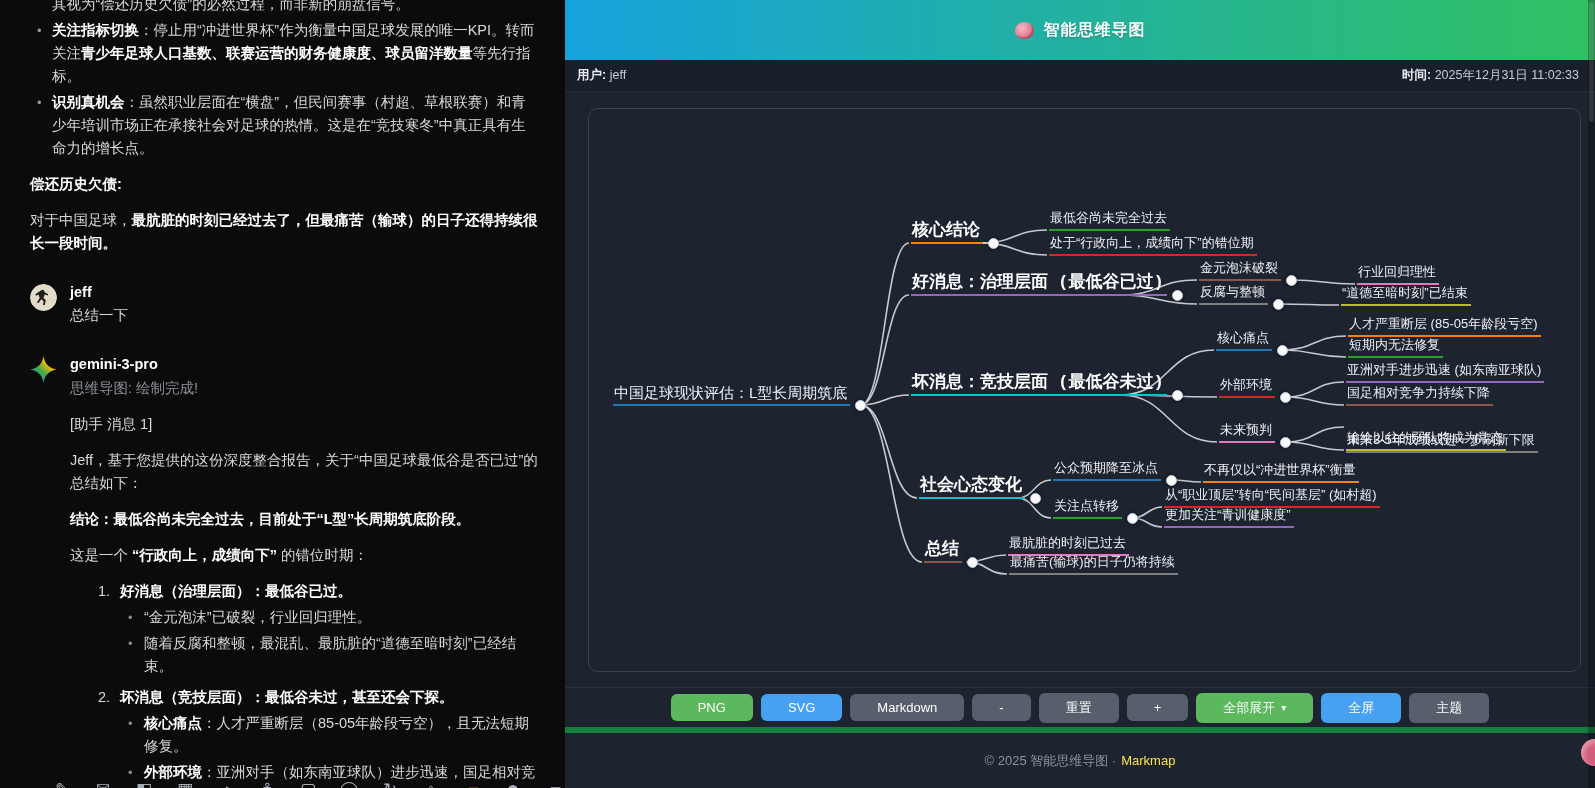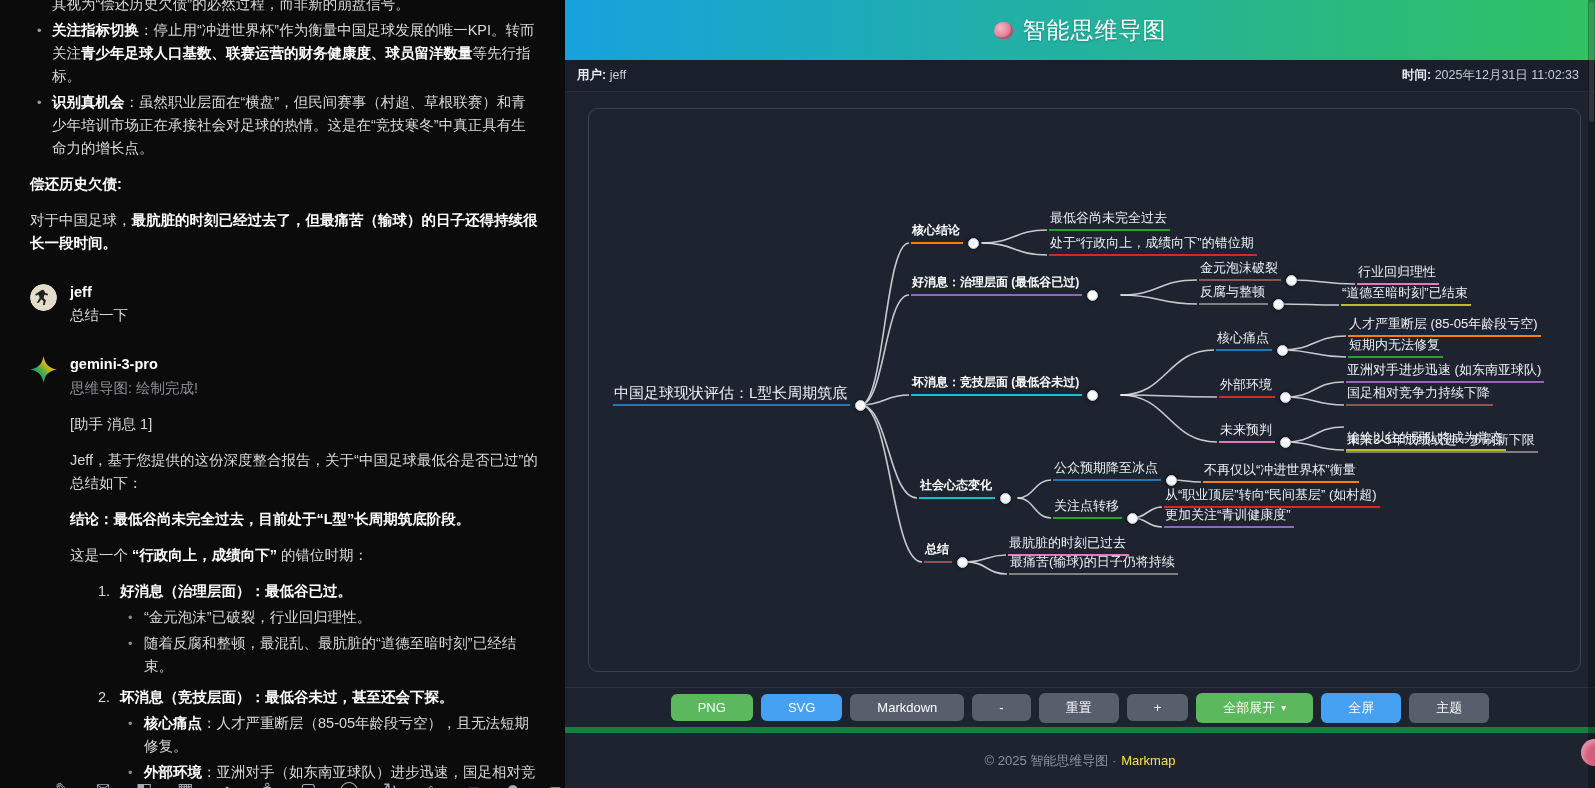--- a/index.html
+++ b/index.html
@@ -28,38 +28,38 @@
   .msg-body { flex:1; min-width:0; }
 
   .icon-row { position:absolute; left:52px; bottom:-13px; display:flex; gap:21px;
               color:#a7adb5; font-size:17px; }
   .icon-row span { width:20px; text-align:center; }
 
   
   .mm { flex:1; background:#1d2430; display:flex; flex-direction:column; position:relative; overflow:hidden; }
   .mm-header { height:60px; flex:none; background:linear-gradient(90deg,#17a2dd,#2fc161);
                display:flex; align-items:center; justify-content:center; gap:10px; }
-  .mm-title { color:#fff; font-weight:400; font-size:23px; letter-spacing:1px;
+  .mm-title { color:#fff; font-weight:700; font-size:16px; letter-spacing:1px;
               text-shadow:0 1px 2px rgba(0,0,0,.25); }
   .brain { width:19px; height:17px; border-radius:50% 50% 46% 46%;
            background:radial-gradient(circle at 35% 35%, #f6b9c6, #d96f88 70%, #b9556e);
            box-shadow:inset -2px -2px 0 rgba(120,30,50,.35); }
   .mm-userbar { height:32px; flex:none; background:#1a202b; border-bottom:1px solid #262d3a;
                 display:flex; align-items:center; justify-content:space-between;
                 padding:0 16px 0 12px; font-size:12.5px; color:#c7cdd6; }
   .mm-userbar b { color:#e8ecf2; }
   .mm-main { flex:1; position:relative; }
   .mm-canvas { position:absolute; left:23px; right:14px; top:16px; height:564px;
                border:1px solid #3a4150; border-radius:10px; overflow:hidden; }
   #mm-links { position:absolute; inset:0; width:100%; height:100%; }
   #mm-links path { fill:none; stroke:rgba(235,238,242,.82); stroke-width:1.6; }
   .mm-node { position:absolute; transform:translateY(-100%); white-space:nowrap;
              color:#eef1f5; font-size:13px; line-height:17px; padding:0 3px 3px 1px;
              border-bottom:2px solid #888; cursor:pointer; }
-  .mm-node.bold { font-weight:700; color:#fff; font-size:12px; }
+  .mm-node.bold { font-weight:700; color:#fff; font-size:17px;font-family:Liberation Mono, monospace; }
   .mm-node.root { font-size:15px; }
   .mm-dot { position:absolute; right:-16px; bottom:-7px; width:11px; height:11px;
             border-radius:50%; background:#fbfbfd; border:1.5px solid #c2c8d2;
             box-shadow:0 0 4px rgba(0,0,0,.5); cursor:pointer; }
 
   .mm-toolbar { height:40px; flex:none; border-top:1px solid #2a3140;
                 display:flex; align-items:center; justify-content:center; gap:8px; }
   .mm-btn { border:none; border-radius:6px; color:#fff; font-size:13px; padding:6px 27px;
             font-family:inherit; cursor:pointer; display:flex; align-items:center; gap:6px; }
   .mm-btn.green { background:#5cb85c; }

